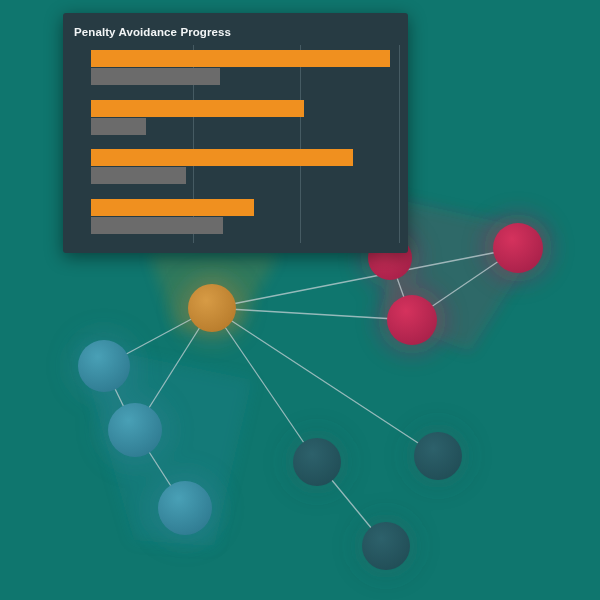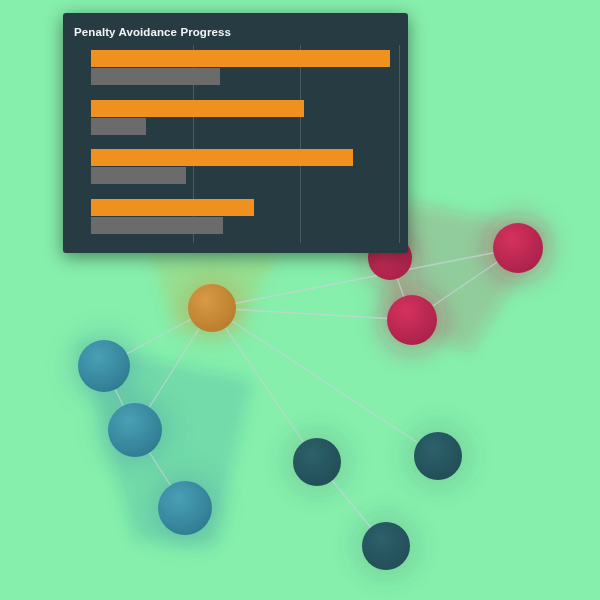--- a/index.html
+++ b/index.html
@@ -5,21 +5,21 @@
   html, body {
     margin: 0;
     padding: 0;
     background: #1f262c;
   }
   #app {
     position: relative;
     width: 600px;
     height: 600px;
     overflow: hidden;
-    background: #86efac;
+    background: #0f766e;
     font-family: "Liberation Sans", sans-serif;
   }
 
   
   #graph-layer {
     position: absolute;
     left: 0; top: 0;
     width: 600px; height: 600px;
   }
 

